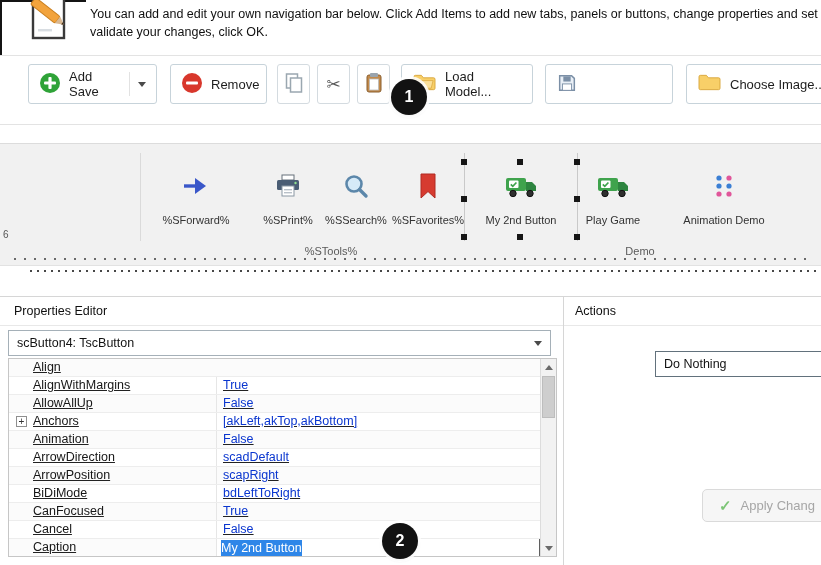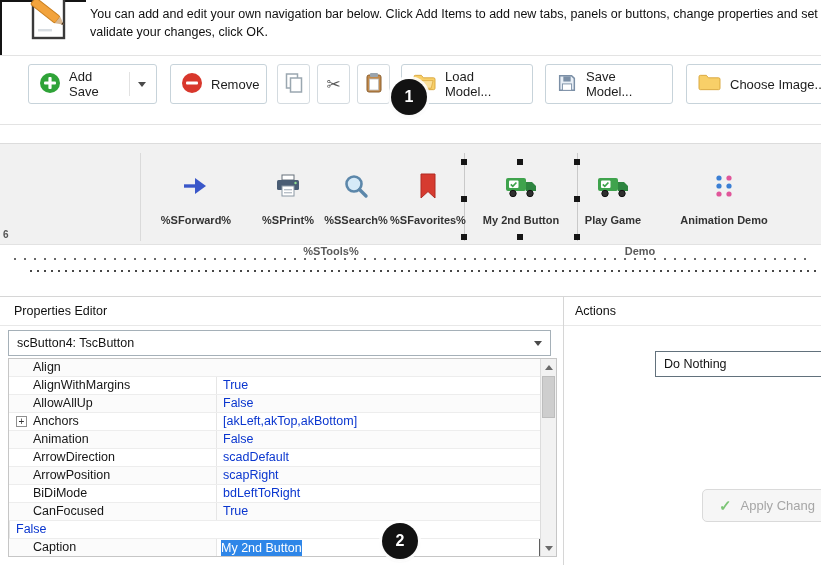--- a/index.html
+++ b/index.html
@@ -26,21 +26,21 @@
     border:1px solid #c7d3da; border-radius:3px;
     display:flex; align-items:center; gap:8px; padding:0 10px;
     font-size:13px; color:#1d1d1d; cursor:pointer;
   }
   .tbtn.small { justify-content:center; padding:0; border-color:#d4dbe0; }
   .vline { width:1px; height:24px; background:#e2e2e2; margin-left:1px; }
   .chev-down { width:0; height:0; border-left:4px solid transparent; border-right:4px solid transparent; border-top:5px solid #4a4a4a; }
   .cut-glyph { font-size:17px; color:#555; }
 
   
-  .preview { position:absolute; left:0; top:143px; width:821px; height:102px; background:#f1f1f1; border-top:1px solid #dcdcdc; border-bottom:1px solid #e2e2e2;font-weight:bold; }
+  .preview { position:absolute; left:0; top:143px; width:821px; height:123px; background:#f1f1f1; border-top:1px solid #dcdcdc; border-bottom:1px solid #e2e2e2; }
   .nav-item { position:absolute; top:24px; width:90px; text-align:center; cursor:pointer; }
   .nav-icon { height:36px; display:flex; align-items:center; justify-content:center; }
   .nav-label { margin-top:10px; font-size:11px; color:#333; white-space:nowrap; }
   .vsep { position:absolute; top:9px; height:88px; width:1px; background:#c9c9c9; }
   .vsep.faint { background:#dadada; }
   .handle { position:absolute; width:6px; height:6px; background:#161616; }
   .grp-label { position:absolute; top:101px; width:120px; text-align:center; font-size:11px; color:#5a5a5a; }
   .dots-sparse { position:absolute; left:14px; top:114px; width:800px; height:2px;
     background-image: repeating-linear-gradient(90deg,#6a6a6a 0 2px, transparent 2px 10px); }
   .dots-dense { position:absolute; left:30px; top:270px; width:791px; height:2px;
@@ -51,21 +51,21 @@
   .hsep-panels { position:absolute; left:0; top:296px; width:821px; height:1px; background:#d6d6d6; }
   .title-underline { position:absolute; left:0; top:325px; width:821px; height:1px; background:#e8e8e8; }
   .vsep-panels { position:absolute; left:563px; top:297px; width:1px; height:268px; background:#d6d6d6; }
   .panel-title { position:absolute; font-size:12.5px; color:#0f0f0f; }
 
   .combo { position:absolute; background:#fff; border:1px solid #a5b0b8; display:flex; align-items:center; padding:12px 8px; font-size:12.5px; color:#121212; cursor:pointer; }
   .combo .chev-down { position:absolute; right:8px; }
 
   
   .grid { position:absolute; left:8px; top:358px; width:549px; height:199px; background:#fff; border:1px solid #c6c6c6; overflow:hidden; }
-  .rows { position:absolute; left:0; top:0; width:531px; }
+  .rows { position:absolute; left:0; top:0; width:531px;text-decoration:underline; }
   .prow { height:18px; display:flex; border-bottom:1px solid #ededed; font-size:12.5px; line-height:16px; cursor:default; }
   .pname { width:207px; padding-left:24px; color:#161616; position:relative; overflow:hidden; white-space:nowrap; }
   .pval { flex:1; border-left:1px solid #e6e6e6; padding-left:6px; color:#0a36cf; position:relative; overflow:hidden; white-space:nowrap; }
   .expand { position:absolute; left:7px; top:3px; width:11px; height:11px; border:1px solid #8f8f8f; background:#fff; font-size:10px; line-height:9px; text-align:center; color:#333; cursor:pointer; }
   .editbox { position:absolute; left:-1px; top:-1px; right:0; bottom:-1px; border:1px solid #5f5f5f; background:#fff; display:flex; align-items:center; padding-left:4px; }
   .seltext { background:#2e86e8; color:#fff; }
 
   
   .vscroll { position:absolute; right:0; top:0; width:16px; height:197px; background:#f2f2f2; border-left:1px solid #dcdcdc; }
   .sbtn { position:absolute; left:0; width:15px; height:16px; display:flex; align-items:center; justify-content:center; cursor:pointer; }
@@ -162,21 +162,20 @@
   </div>
 
   <div class="tbtn" style="left:545px;width:128px">
     <span>
       <svg width="22" height="22" viewBox="0 0 24 24">
           <path d="M4 4 h13 l3 3 v13 H4 z" fill="#e9eff6" stroke="#7b8fa6" stroke-width="1.6"></path>
           <rect x="8" y="4.8" width="8" height="5.6" fill="#7b8fa6"></rect>
           <rect x="7" y="13" width="10" height="7" fill="#fff" stroke="#7b8fa6"></rect>
         </svg>
     </span>
-    <span>Save Model...</span>
   </div>
 
   <div class="tbtn" style="left:686px;width:158px">
     <span>
       <svg width="25" height="21" viewBox="0 0 26 22">
           <path d="M2 5 a1.5 1.5 0 0 1 1.5 -1.5 h6.2 l2.2 2.6 H22.5 A1.5 1.5 0 0 1 24 7.6 V17 a1.5 1.5 0 0 1 -1.5 1.5 h-19 A1.5 1.5 0 0 1 2 17 z" fill="#f8cf68" stroke="#d9a73e"></path>
         </svg>
     </span>
     <span>Choose Image...</span>
   </div>
@@ -337,20 +336,21 @@
       </div>
       <div class="prow">
         <div class="pname">BiDiMode</div>
         <div class="pval">bdLeftToRight</div>
       </div>
       <div class="prow" style="background:#fbfbfb">
         <div class="pname">CanFocused</div>
         <div class="pval">True</div>
       </div>
       <div class="prow">
+        <div class="pname">Cancel</div>
         <div class="pval">False</div>
       </div>
       <div class="prow" style="background:#fbfbfb">
         <div class="pname">Caption</div>
         <div class="pval">
           <div class="editbox">
             <span class="seltext">My 2nd Button</span>
           </div>
         </div>
       </div>

